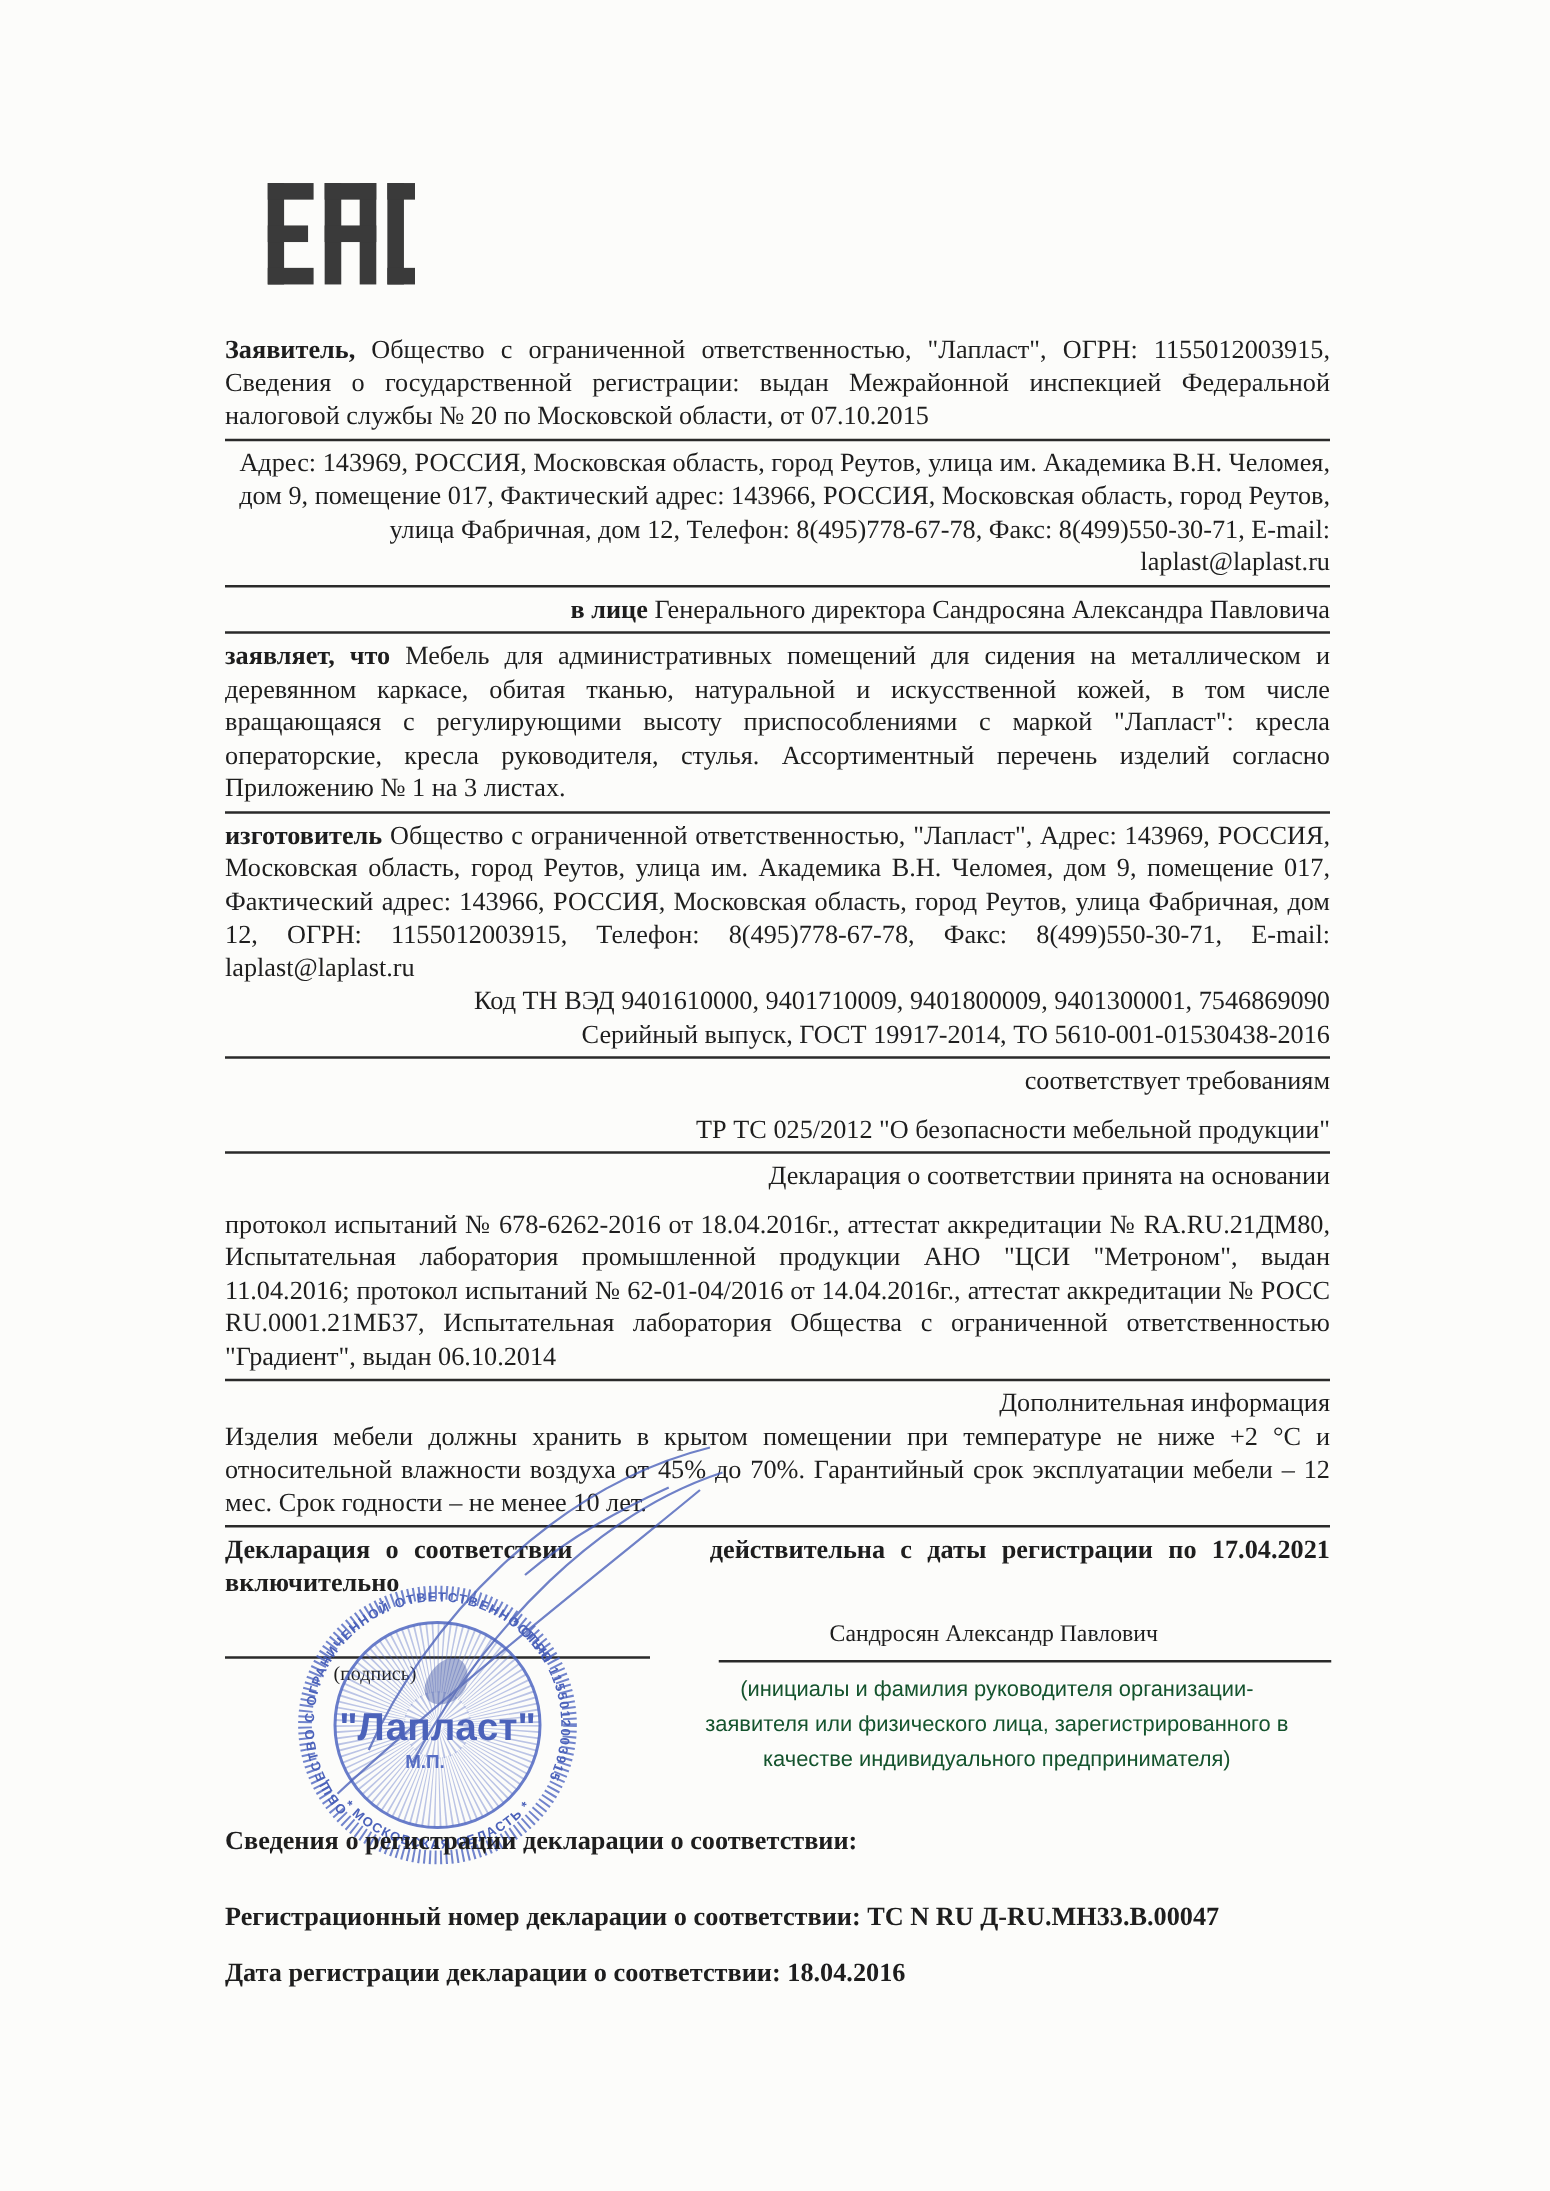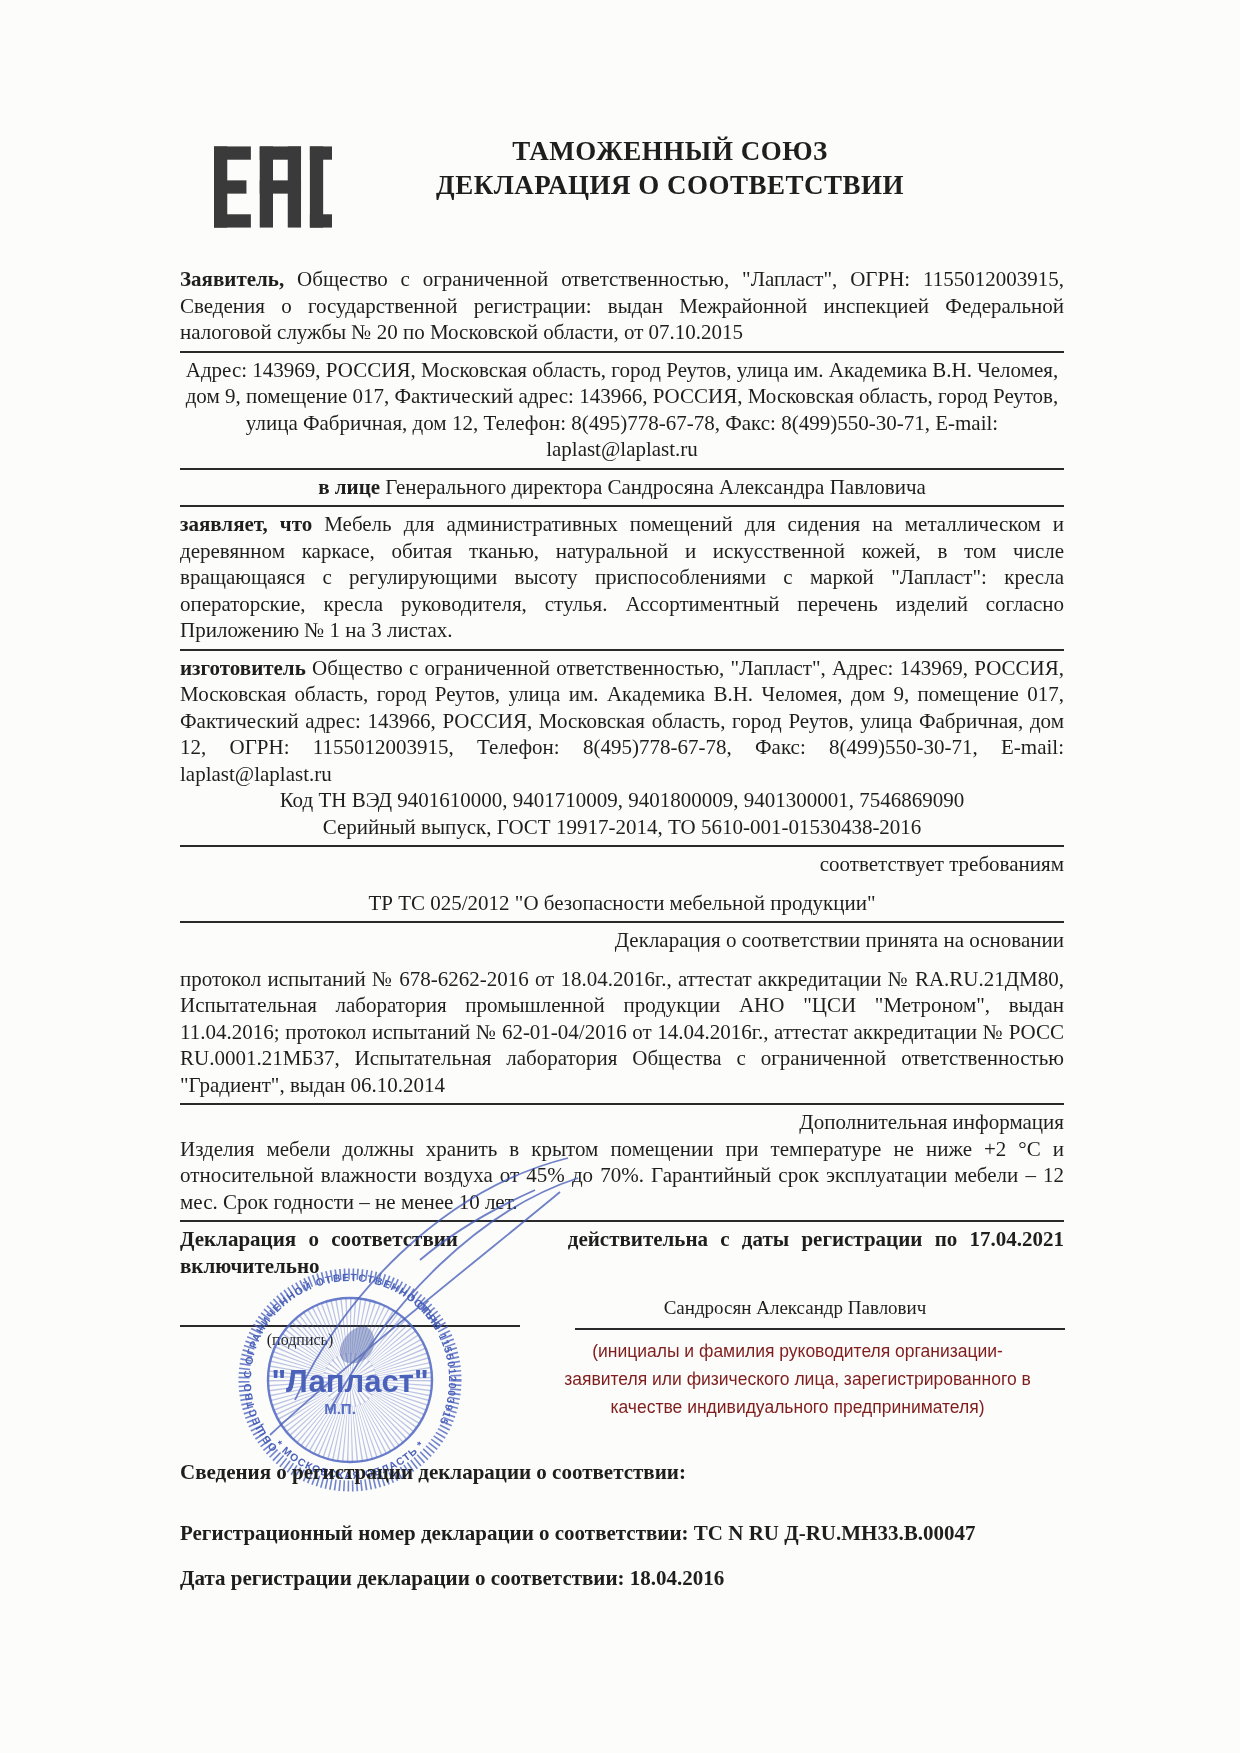--- a/index.html
+++ b/index.html
@@ -18,36 +18,36 @@
     letter-spacing:0.5px;
   }
   
   .content {
     position:absolute; left:180px; top:262px; width:884px;
     font-size:21px; line-height:26.5px;
   }
   .row { padding:4px 0 5px 0; border-bottom:2px solid #2a2a2a; }
   .row--noline { border-bottom:none; }
   .row p { text-align:justify; }
-  .row p.left { text-align:center; }
+  .row p.left { text-align:right; }
   .row .lbl { font-weight:bold; }
   .row h3 { font-size:21px; font-weight:normal; line-height:26.5px; text-align:right; }
   .row .gap-after { margin-bottom:12px; }
   .validity-line1 { display:flex; justify-content:space-between; font-weight:bold; }
   .validity-line1 span { word-spacing:7px; }
   .validity-line2 { font-weight:bold; }
   
   .sig-line-left { position:absolute; left:180px; top:1325px; width:340px; border-top:2px solid #2a2a2a; }
   .sig-caption { position:absolute; left:180px; top:1331px; width:240px; text-align:center;
                  font-size:16px; font-family:"Liberation Serif", serif; }
   .sig-name { position:absolute; left:560px; top:1297px; width:470px; text-align:center;
               font-size:19px; font-family:"Liberation Serif", serif; }
   .sig-line-right { position:absolute; left:575px; top:1328px; width:490px; border-top:2px solid #2a2a2a; }
   .sig-note { position:absolute; left:520px; top:1337px; width:555px; text-align:center;
-              font-family:"Liberation Sans", sans-serif; font-size:17.5px; line-height:28px; color:#7f1d1d; }
+              font-family:"Liberation Sans", sans-serif; font-size:17.5px; line-height:28px; color:#14532d; }
   
   .stamp { position:absolute; left:190px; top:1130px; width:400px; height:420px; opacity:.92; }
   .stamp text { font-family:"Liberation Sans", sans-serif; }
   
   .reg-heading { position:absolute; left:180px; top:1460px; font-size:21px; font-weight:bold; }
   .reg-number  { position:absolute; left:180px; top:1521px; font-size:21px; font-weight:bold; }
   .reg-date    { position:absolute; left:180px; top:1566px; font-size:21px; font-weight:bold; }
 </style>
 </head>
 <body>
@@ -63,24 +63,20 @@
       <rect x="62" y="0" width="18" height="110"></rect>
       <rect x="100" y="0" width="18" height="110"></rect>
       <rect x="62" y="0" width="56" height="18"></rect>
       <rect x="62" y="46" width="56" height="18"></rect>
       <rect x="130" y="0" width="18" height="110"></rect>
       <rect x="130" y="0" width="30" height="18"></rect>
       <rect x="130" y="92" width="30" height="18"></rect>
     </g>
   </svg>
 
-  <div class="doc-title">
-    <div>ТАМОЖЕННЫЙ СОЮЗ</div>
-    <div>ДЕКЛАРАЦИЯ О СООТВЕТСТВИИ</div>
-  </div>
 
   <div class="content">
 
     <div class="row">
       <p><span class="lbl">Заявитель,</span> <span>Общество с ограниченной ответственностью, "Лапласт", ОГРН: 1155012003915, Сведения о государственной регистрации: выдан Межрайонной инспекцией Федеральной налоговой службы № 20 по Московской области, от 07.10.2015</span></p>
     </div>
 
     <div class="row">
       <p class="left">Адрес: 143969, РОССИЯ, Московская область, город Реутов, улица им. Академика В.Н. Челомея, дом 9, помещение 017, Фактический адрес: 143966, РОССИЯ, Московская область, город Реутов, улица Фабричная, дом 12, Телефон: 8(495)778-67-78, Факс: 8(499)550-30-71, E-mail: laplast@laplast.ru</p>
     </div>

